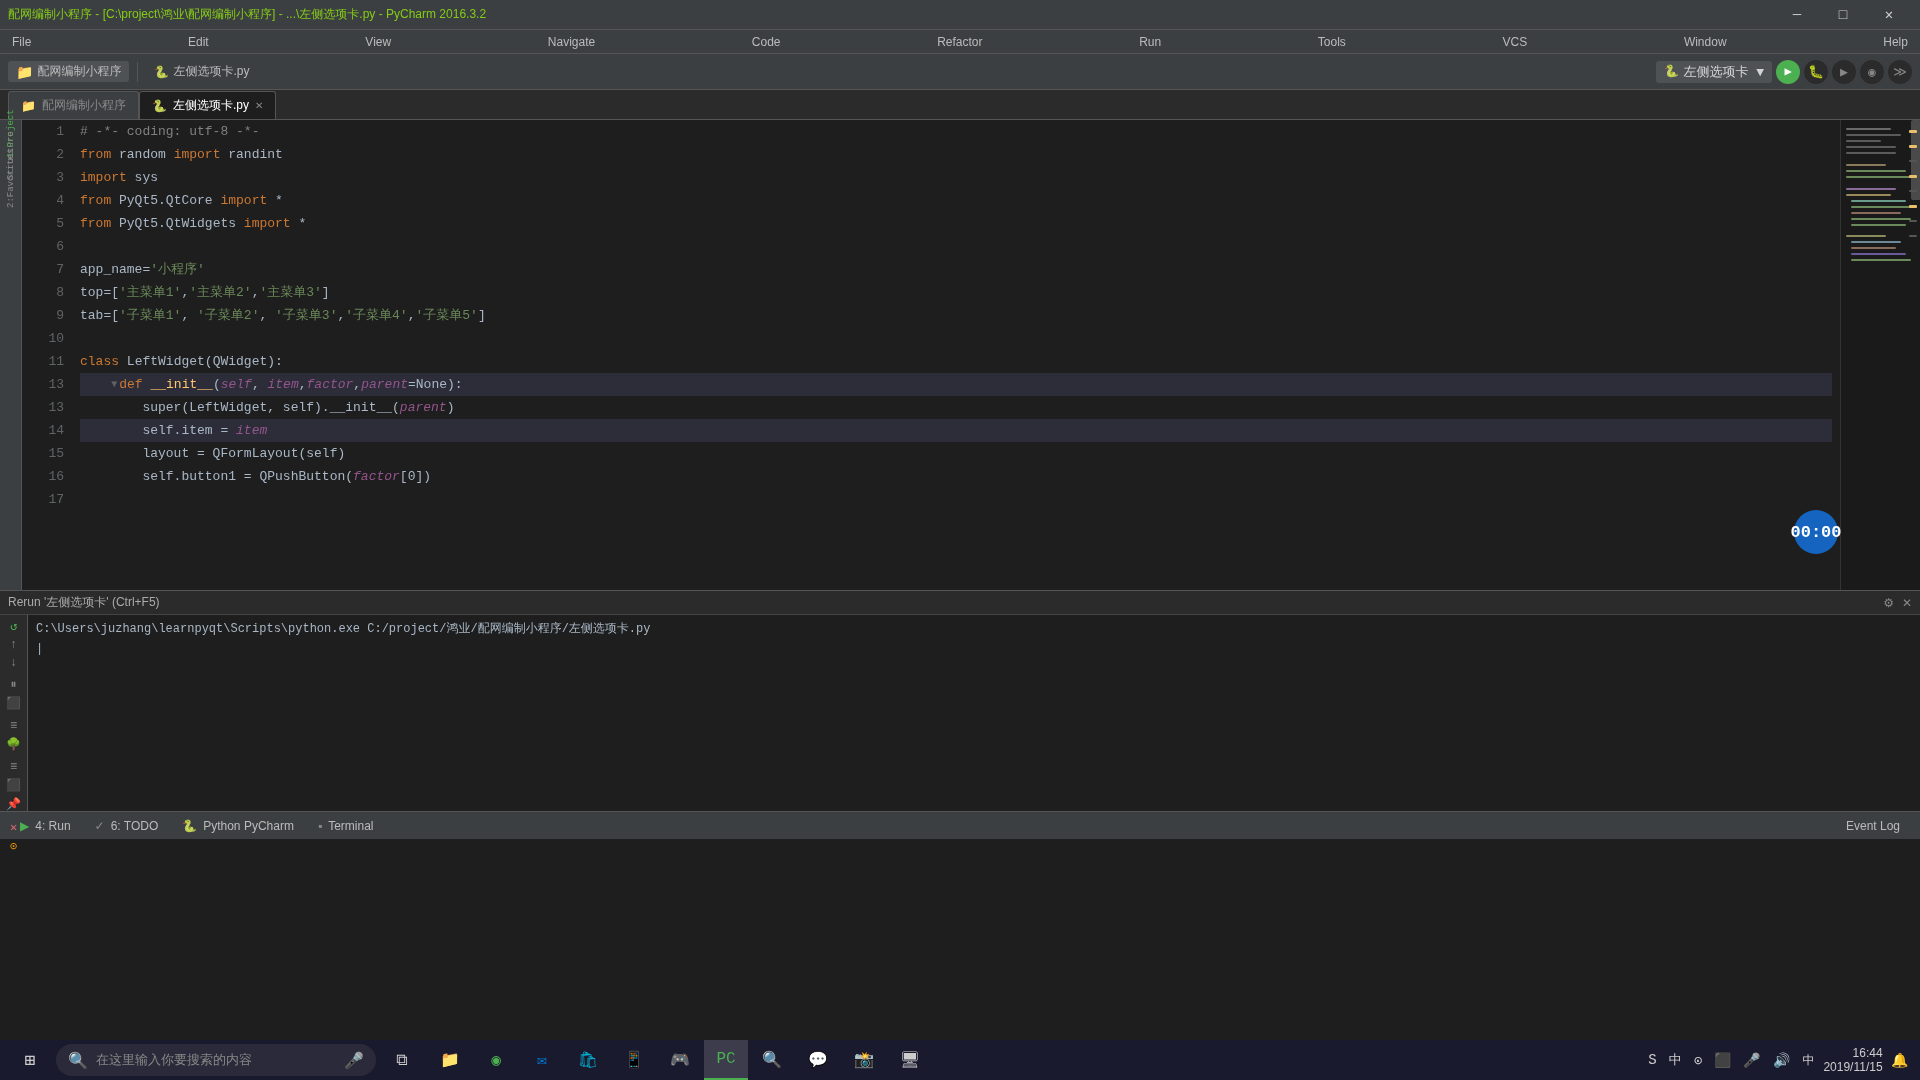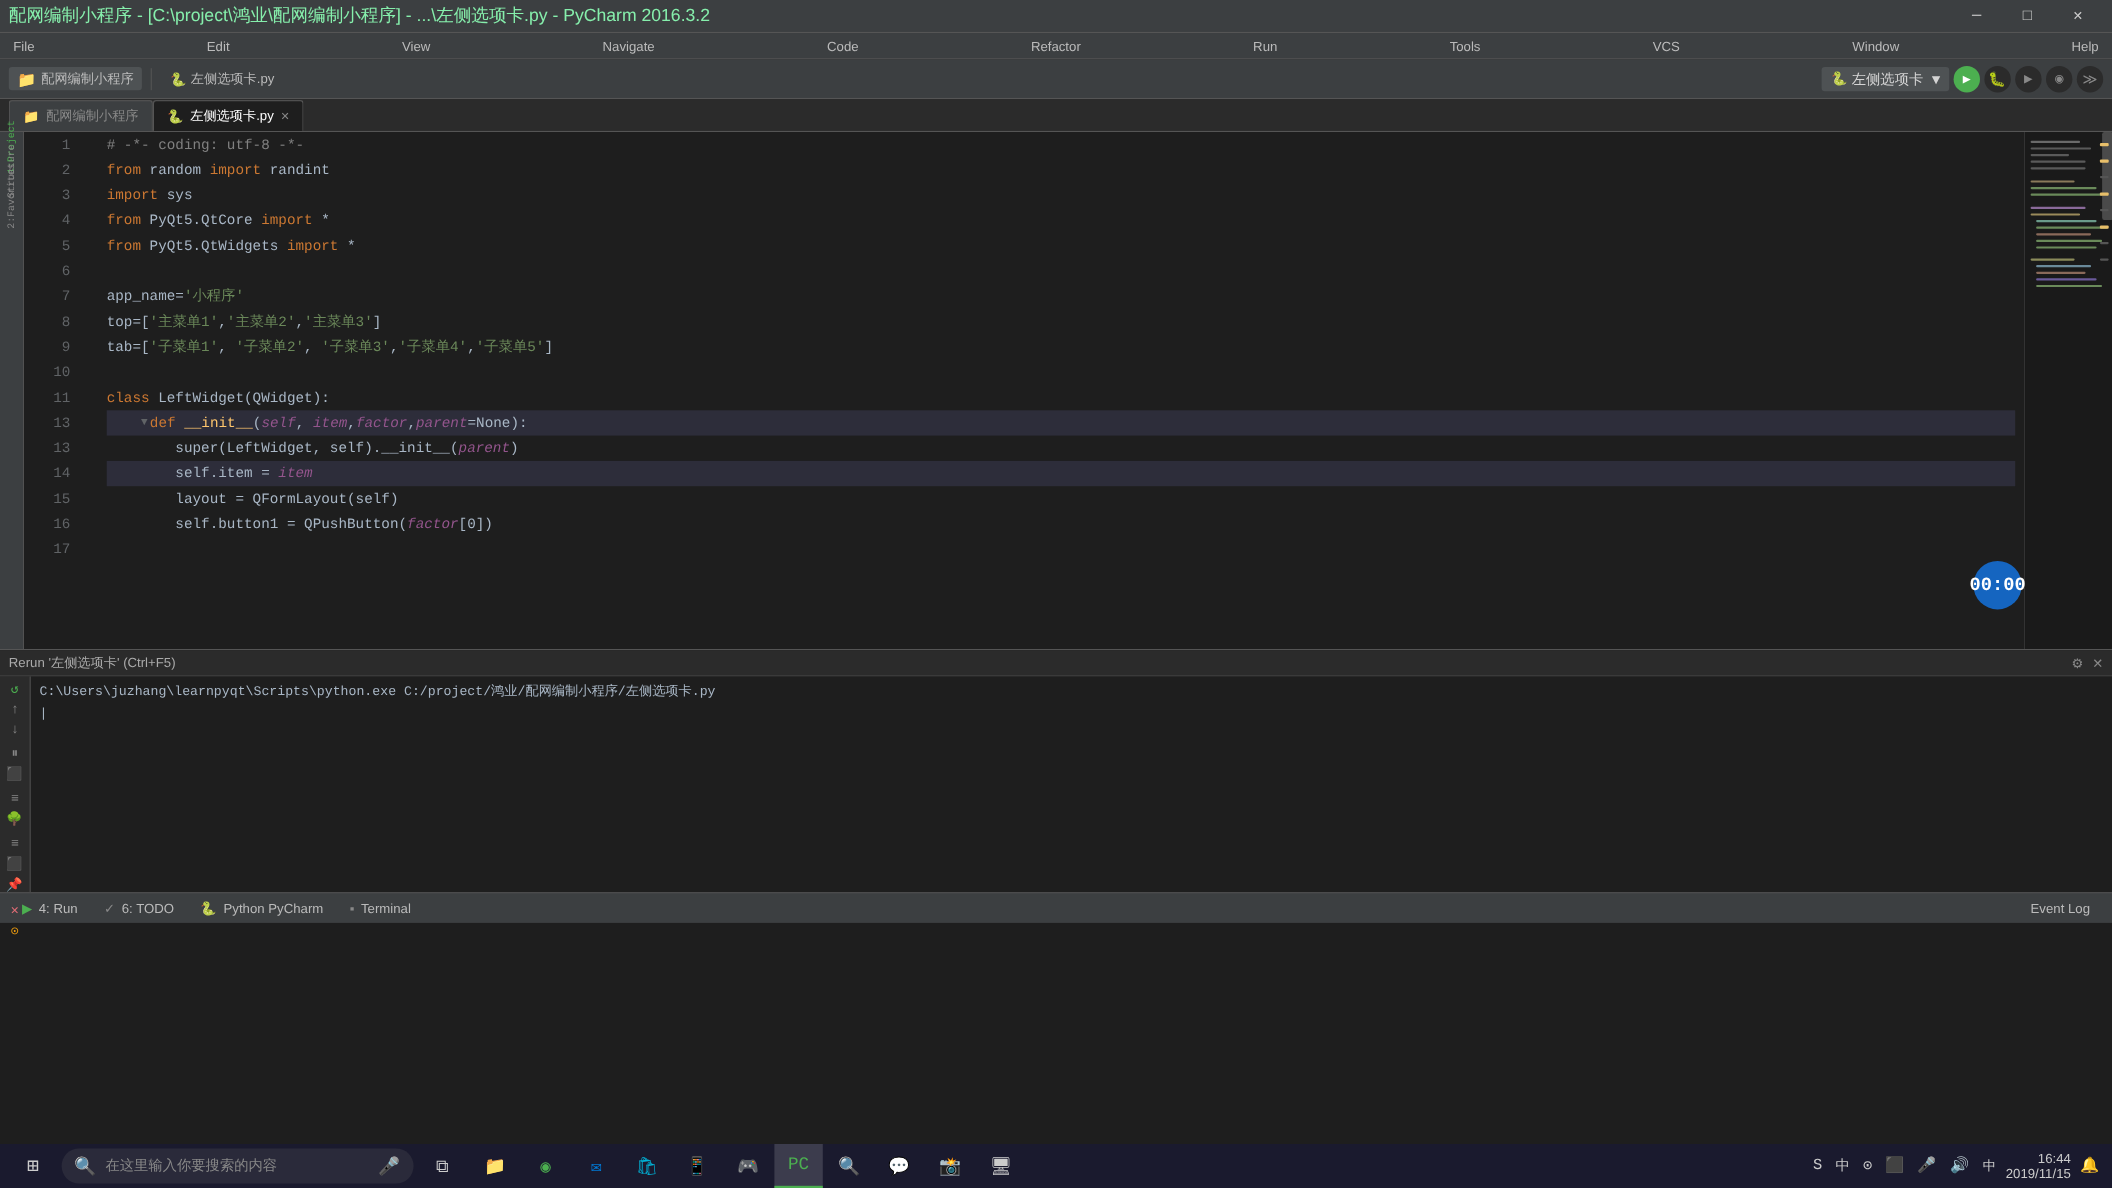--- a/index.html
+++ b/index.html
@@ -3,21 +3,21 @@
   <meta charset="utf-8">
   <style>
     * { margin: 0; padding: 0; box-sizing: border-box; }
     body { width: 1920px; height: 1080px; background: #1e1e1e; font-family: 'Consolas', 'Courier New', monospace; overflow: hidden; color: #d4d4d4; font-size: 13px; }
 
     
     #title-bar {
       width: 100%; height: 30px; background: #3c3f41; display: flex; align-items: center; justify-content: space-between;
       border-bottom: 1px solid #555; padding: 0 8px;
     }
-    #title-text { color: #86efac; font-size: 16px; font-family: Arial, sans-serif; }
+    #title-text { color: #84cc16; font-size: 12px; font-family: Arial, sans-serif; }
     #window-controls { display: flex; gap: 0; }
     .win-btn { width: 46px; height: 30px; display: flex; align-items: center; justify-content: center; color: #ccc; font-size: 14px; cursor: pointer; }
 
     
     #menu-bar {
       width: 100%; height: 24px; background: #3c3f41; display: flex; align-items: center;
       border-bottom: 1px solid #555; padding: 0 4px; justify-content: space-between;
     }
     .menu-item { padding: 2px 8px; color: #bbb; font-size: 12px; font-family: Arial, sans-serif; cursor: pointer; }
 
@@ -54,21 +54,21 @@
     .sidebar-icon { width: 20px; height: 20px; color: #888; font-size: 10px; cursor: pointer; display: flex; align-items: center; justify-content: center; }
 
     
     #editor-area { flex: 1; background: #1e1e1e; overflow: hidden; position: relative; display: flex; }
 
     
     #line-numbers { width: 50px; background: #1e1e1e; color: #606366; text-align: right; padding-right: 8px; padding-top: 0; font-size: 13px; line-height: 23px; user-select: none; }
 
     
     #code-content { flex: 1; padding: 0 8px; overflow: hidden; line-height: 23px; font-size: 13px; }
-    .code-line { white-space: pre; height: 23px; display: flex; align-items: flex-end; margin-left: 17px; }
+    .code-line { white-space: pre; height: 23px; display: flex; align-items: flex-end; }
     .code-line.highlighted { background: #2d2d3a; }
 
     
     .kw { color: #cc7832; }
     .str { color: #6a8759; } 
     .cls { color: #a9b7c6; } 
     .fn { color: #ffc66d; } 
     .cm { color: #808080; }
     .param { color: #94558d; font-style: italic; }
     .plain { color: #a9b7c6; }

